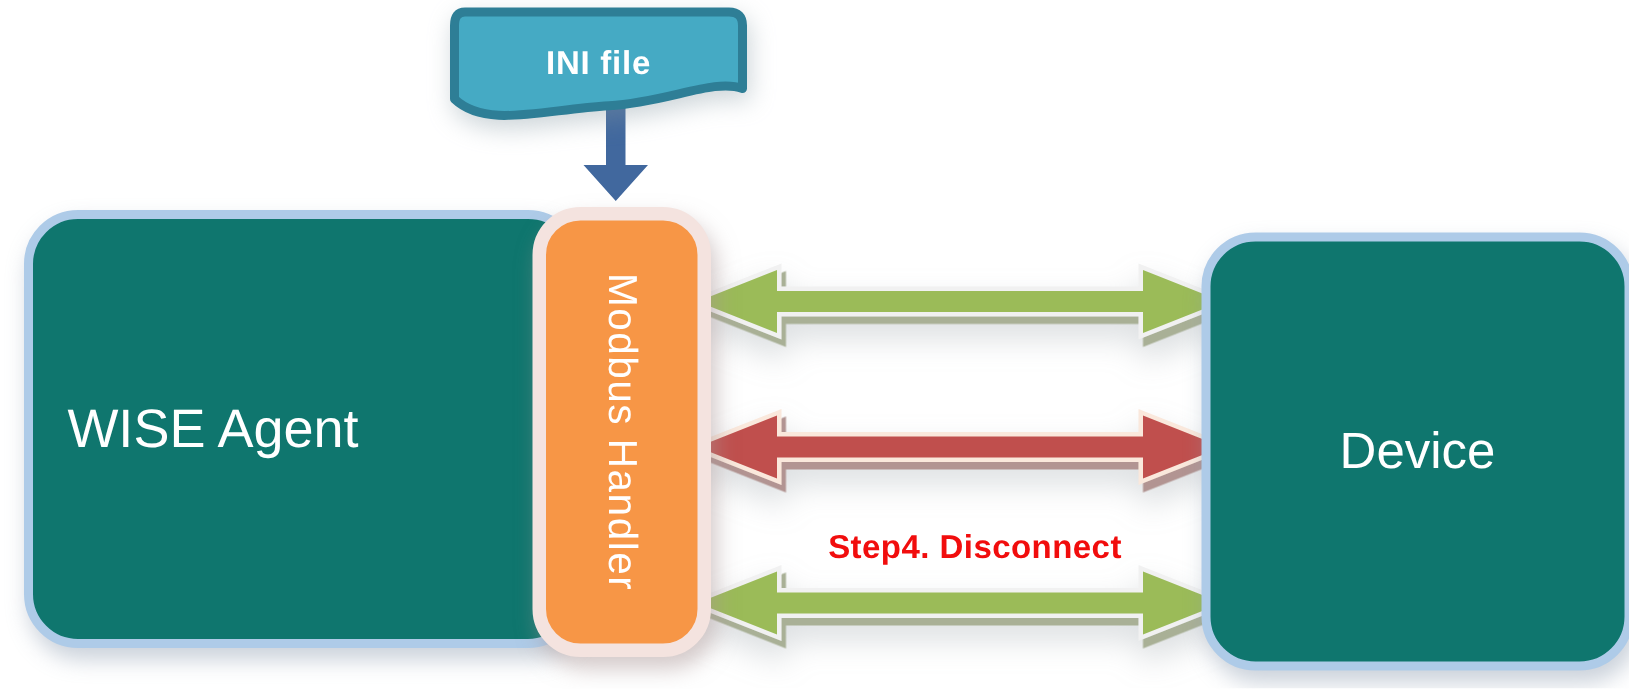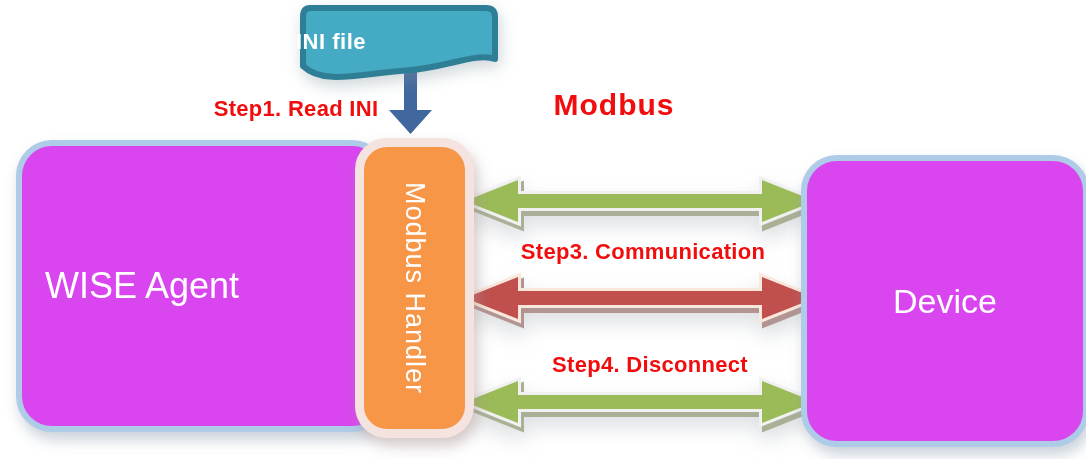--- a/index.html
+++ b/index.html
@@ -5,21 +5,21 @@
   html,body{margin:0;padding:0;background:#ffffff;}
   .stage{
     position:relative;width:1086px;height:459px;background:#ffffff;
     font-family:"Liberation Sans",sans-serif;overflow:hidden;
   }
   .node{
     position:absolute;display:flex;align-items:center;justify-content:center;
     color:#ffffff;box-sizing:border-box;
   }
   .blue-node{
-    background:#d946ef;border:6px solid #AECBE8;border-radius:36px;
+    background:#0f766e;border:6px solid #AECBE8;border-radius:36px;
     box-shadow:3px 8px 14px rgba(140,155,175,0.45);
     text-align:right;
   }
   .wise{left:16px;top:140px;width:372px;height:292px;font-size:36px;z-index:2;}
   .wise .lbl{margin-right:120px;}
   .device{left:801px;top:155px;width:288px;height:292px;font-size:34px;z-index:3;}
   .handler{
     left:355px;top:138px;width:119px;height:300px;z-index:3;
     background:#F79646;border:9px solid #F4E3DF;border-radius:32px;
     box-shadow:4px 8px 14px rgba(170,150,150,0.5);
@@ -31,21 +31,21 @@
     white-space:nowrap;transform:translateX(-50%);z-index:4;letter-spacing:0.3px;
   }
   .modbus-title{font-size:30px;letter-spacing:1px;}
   .harrow{position:absolute;left:462px;width:356px;height:46px;z-index:1;overflow:visible;}
   .harrow svg{overflow:visible;display:block;
     filter:drop-shadow(0 10px 10px rgba(120,130,140,0.25));}
   .ini-shape{position:absolute;left:296px;top:4px;width:206px;height:82px;z-index:5;overflow:visible;}
   .ini-shape svg{overflow:visible;display:block;
     filter:drop-shadow(2px 6px 8px rgba(130,150,160,0.4));}
   .ini-label{
-    position:absolute;left:296px;top:29px;width:206px;
+    position:absolute;left:296px;top:29px;width:206px;text-align:center;
     color:#ffffff;font-weight:bold;font-size:22px;z-index:6;letter-spacing:0.5px;
   }
   .down-arrow{position:absolute;left:374px;top:64px;width:73px;height:72px;z-index:1;overflow:visible;}
 </style>
 </head>
 <body>
 
 <div class="stage">
 
   <div class="ini-shape">
@@ -53,23 +53,21 @@
       <path stroke-width="6" stroke-linejoin="round" d="M14,4 H190 Q199,4 199,13 V55 C 180,48 150,64 110,66.5 C 66,69 28,82 7,62 V13 Q7,4 14,4 Z" fill="#45AAC4" stroke="#2E7E96"></path>
     </svg>
   </div>
   <div class="ini-label">INI file</div>
 
   <div class="down-arrow">
     <svg width="73" height="72" viewBox="0 0 73 72" xmlns="http://www.w3.org/2000/svg">
       <polygon points="30,0 43,0 43,46 58,46 36.5,70 15,46 30,46" fill="#41689E"></polygon>
     </svg>
   </div>
-  <div class="red-label" style="left:296px;top:96px;">Step1. Read INI</div>
 
-  <div class="red-label modbus-title" style="left:614px;top:88px;">Modbus</div>
 
   <div class="harrow" style="top:178px;">
     <svg width="356" height="46" viewBox="0 0 356 46" xmlns="http://www.w3.org/2000/svg">
       <defs>
           <filter id="sh0" x="-20%" y="-60%" width="140%" height="260%">
         <feDropShadow dx="3" dy="5" stdDeviation="0.4" flood-color="#A9B096"></feDropShadow>
       </filter>
         </defs>
       <path filter="url(#sh0)" stroke-width="6" paint-order="stroke" stroke-linejoin="miter" d="M3,23 L56,2 L56,16 L300,16 L300,2 L353,23 L300,44 L300,30 L56,30 L56,44 Z" fill="#9BBB59" stroke="#F1F1F1"></path>
     </svg>
@@ -78,21 +76,20 @@
   <div class="harrow" style="top:275px;">
     <svg width="356" height="46" viewBox="0 0 356 46" xmlns="http://www.w3.org/2000/svg">
       <defs>
           <filter id="sh1" x="-20%" y="-60%" width="140%" height="260%">
         <feDropShadow dx="3" dy="5" stdDeviation="0.4" flood-color="#B29492"></feDropShadow>
       </filter>
         </defs>
       <path filter="url(#sh1)" stroke-width="6" paint-order="stroke" stroke-linejoin="miter" d="M3,23 L56,2 L56,16 L300,16 L300,2 L353,23 L300,44 L300,30 L56,30 L56,44 Z" fill="#C0504D" stroke="#FAE8DC"></path>
     </svg>
   </div>
-  <div class="red-label" style="left:643px;top:239px;">Step3. Communication</div>
 
   <div class="harrow" style="top:379px;">
     <svg width="356" height="46" viewBox="0 0 356 46" xmlns="http://www.w3.org/2000/svg">
       <defs>
           <filter id="sh2" x="-20%" y="-60%" width="140%" height="260%">
         <feDropShadow dx="3" dy="5" stdDeviation="0.4" flood-color="#A9B096"></feDropShadow>
       </filter>
         </defs>
       <path filter="url(#sh2)" stroke-width="6" paint-order="stroke" stroke-linejoin="miter" d="M3,23 L56,2 L56,16 L300,16 L300,2 L353,23 L300,44 L300,30 L56,30 L56,44 Z" fill="#9BBB59" stroke="#F1F1F1"></path>
     </svg>

